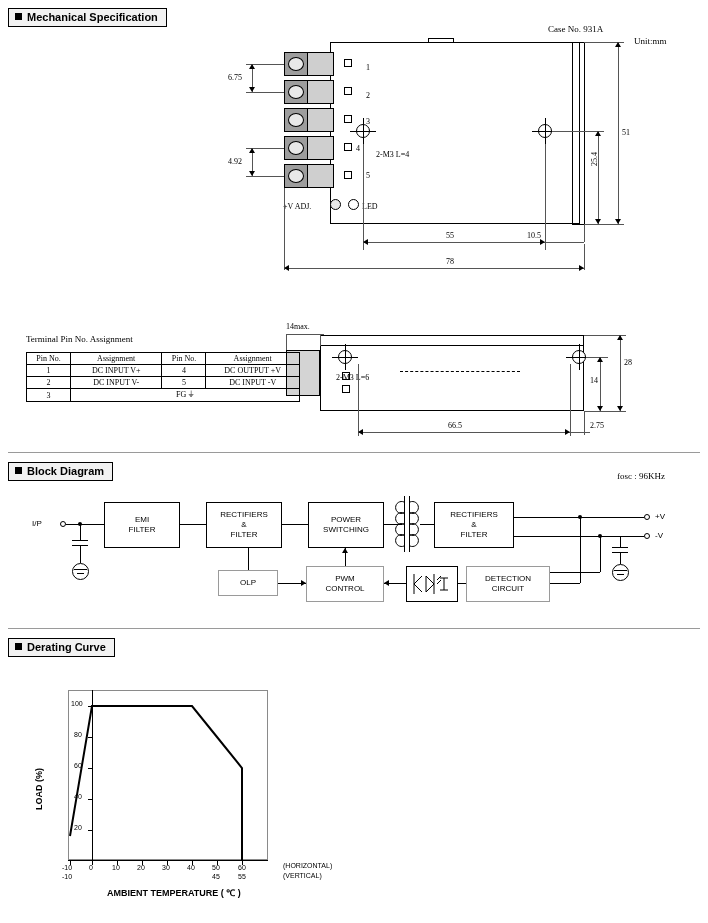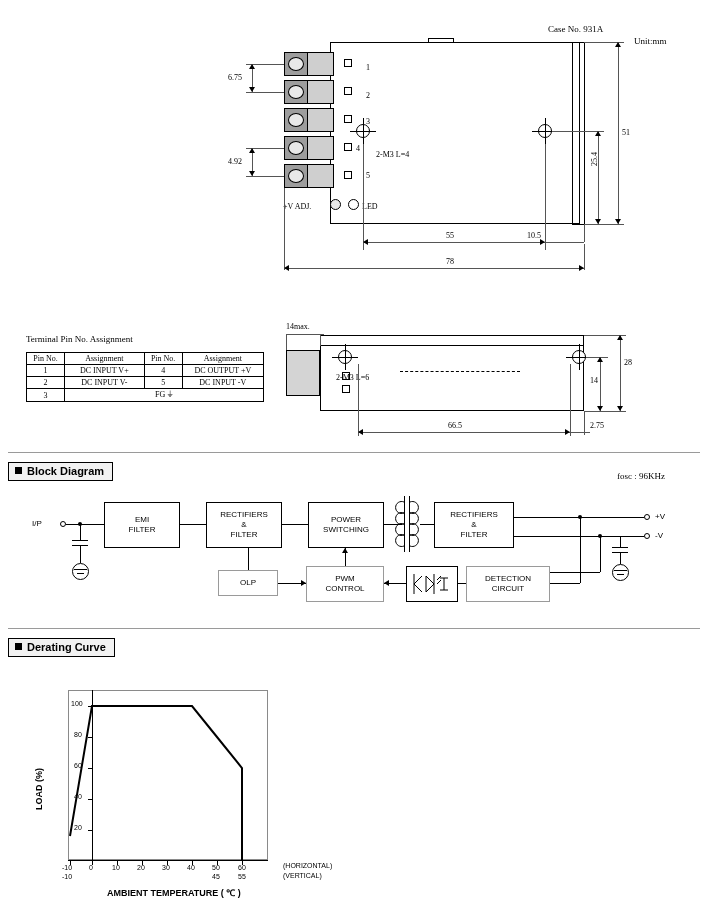--- a/index.html
+++ b/index.html
@@ -80,20 +80,23 @@
     transform:rotate(-90deg);transform-origin:left top;white-space:nowrap;
   }
   .xlab{position:absolute;font-family:"Liberation Sans",sans-serif;font-size:9px;font-weight:bold;white-space:nowrap;}
   .axnum{position:absolute;font-family:"Liberation Sans",sans-serif;font-size:7px;white-space:nowrap;}
 </style>
 </head>
 <body>
 
 <div class="page">
 
+  <div class="sec-head" style="left:8px;top:8px;">
+    <span class="sq"></span><span>Mechanical Specification</span>
+  </div>
 
   <div class="lbl" style="left:548px;top:24px;">Case No. 931A</div>
   <div class="lbl" style="left:634px;top:36px;">Unit:mm</div>
 
   <div class="box" style="left:330px;top:42px;width:250px;height:182px;"></div>
 
   <div class="vline" style="left:572px;top:42px;height:182px;"></div>
   <div class="vline" style="left:584px;top:42px;height:182px;"></div>
   <div class="hline" style="left:572px;top:42px;width:12px;"></div>
   <div class="hline" style="left:572px;top:224px;width:12px;"></div>
@@ -231,21 +234,21 @@
   <div class="vline-t" style="left:570px;top:364px;height:72px;"></div>
   <div class="arrowL" style="left:358px;top:429px;"></div>
   <div class="arrowR" style="left:565px;top:429px;"></div>
   <div class="lbl-s" style="left:448px;top:421px;">66.5</div>
 
   <div class="hline-t" style="left:570px;top:432px;width:20px;"></div>
   <div class="vline-t" style="left:584px;top:411px;height:24px;"></div>
   <div class="lbl-s" style="left:590px;top:421px;">2.75</div>
 
   <div class="lbl" style="left:26px;top:334px;">Terminal Pin No.  Assignment</div>
-  <table class="pin" style="left:26px;top:352px;width:238px;">
+  <table class="pin" style="left:26px;top:352px;width:274px;">
     <tbody>
         <tr>
       <th style="width:34px">Pin No.</th>
       <th style="width:78px">Assignment</th>
       <th style="width:34px">Pin No.</th>
       <th style="width:80px">Assignment</th>
     </tr>
     <tr>
       <td>1</td>
       <td>DC INPUT V+</td>

